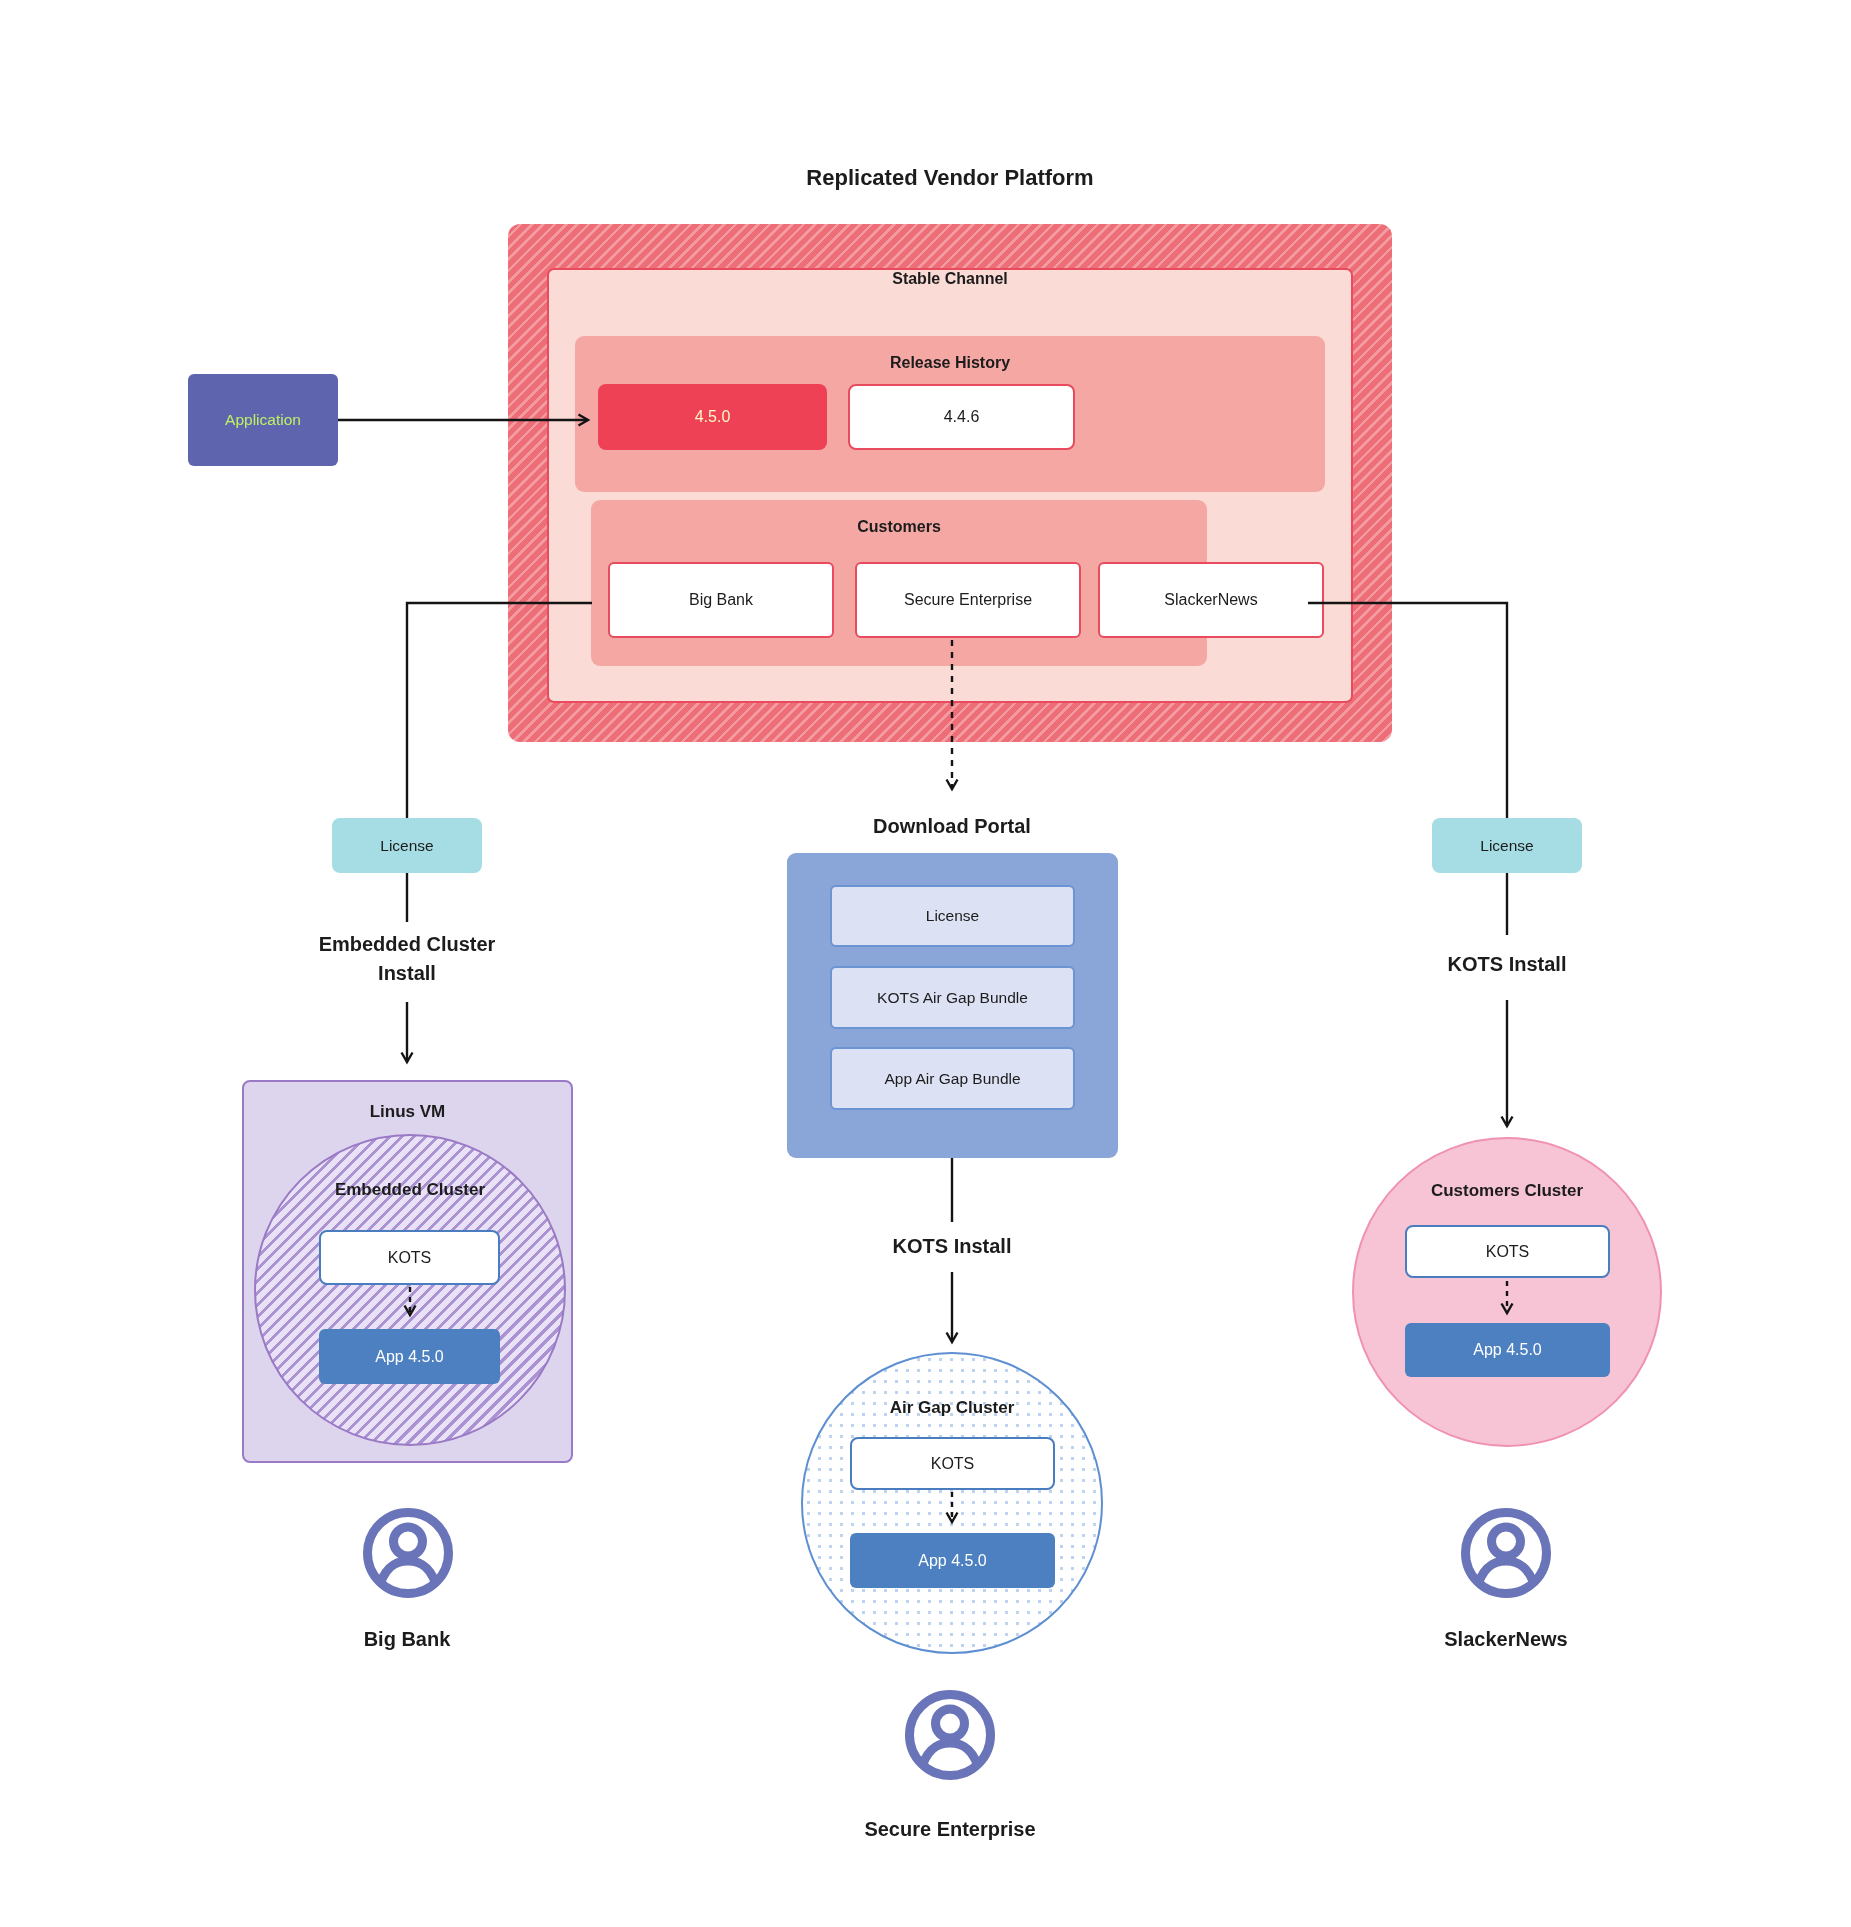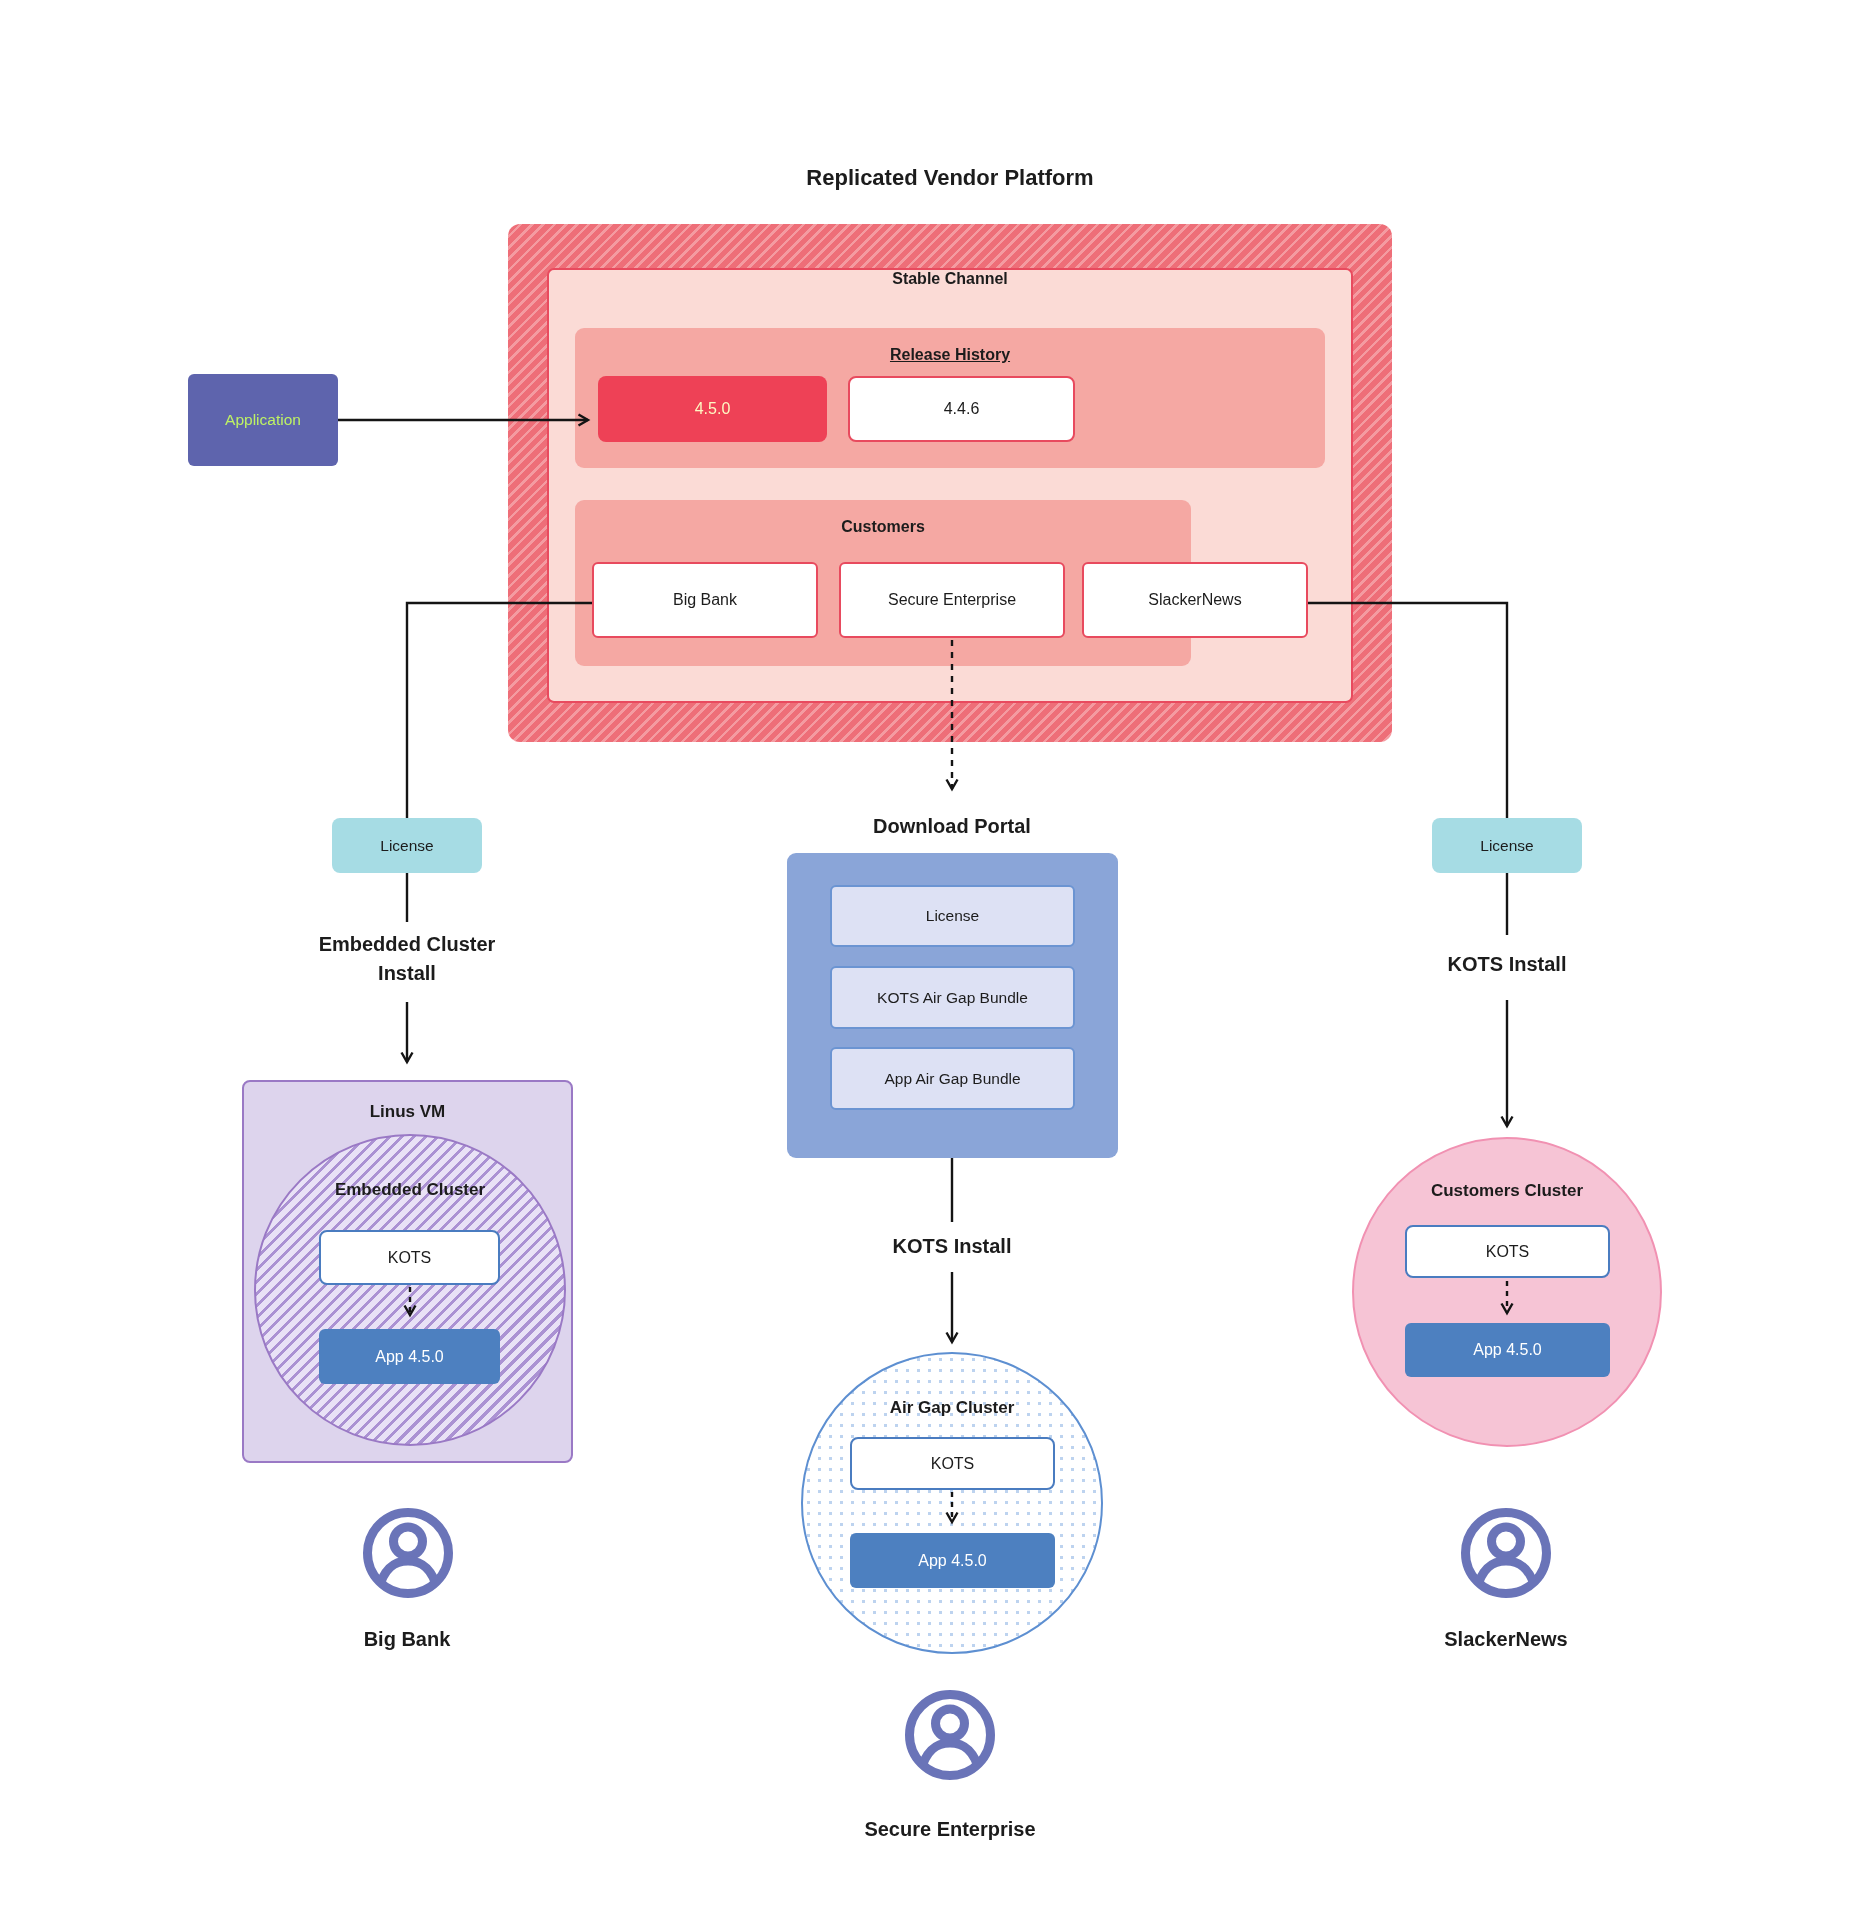--- a/index.html
+++ b/index.html
@@ -19,22 +19,22 @@
     left:508px;top:224px;width:884px;height:518px;border-radius:12px;
     background:repeating-linear-gradient(135deg,#f49ba1 0 2.6px,#ee6e78 2.6px 8px);
   }
   .stable-panel{
     left:547px;top:268px;width:806px;height:435px;background:#fbdbd6;
     border:2px solid #e84a5e;border-radius:7px;box-sizing:border-box;
   }
   .panel-label{font-size:16px;font-weight:600;text-align:center;}
   .stable-label{}
   .sub-panel{position:absolute;background:#f5a8a3;border-radius:9px;}
-  .release-panel{left:26px;top:58px;width:750px;height:140px;text-decoration:underline;}
-  .customers-panel{left:26px;top:230px;width:616px;height:166px;}
+  .release-panel{left:26px;top:66px;width:750px;height:156px;}
+  .customers-panel{left:42px;top:230px;width:616px;height:166px;}
   .sub-panel .panel-label{padding-top:18px;}
 
   .release-box{
     position:absolute;top:48px;height:66px;display:flex;align-items:center;justify-content:center;
     font-size:16px;border-radius:8px;box-sizing:border-box;
   }
   .release-current{left:23px;width:229px;background:#ee4156;color:#fef9c3;}
   .release-prev{left:273px;width:227px;background:#ffffff;border:2px solid #e84a5e;}
 
   .customer-box{

